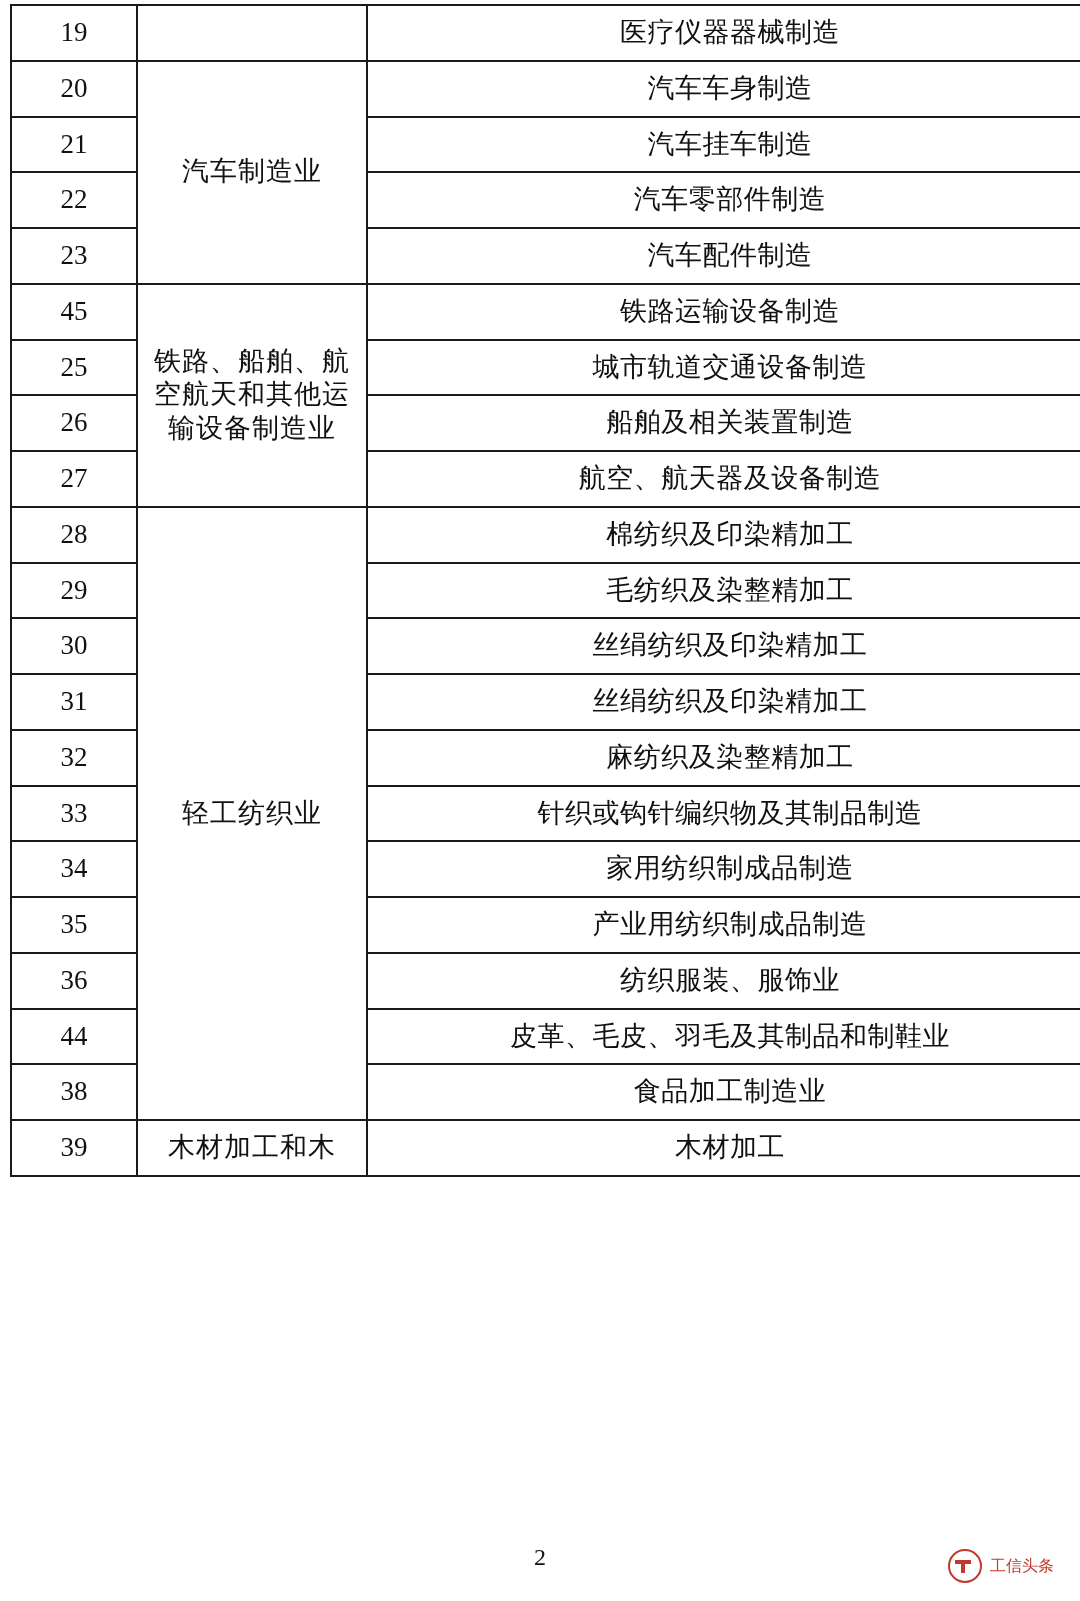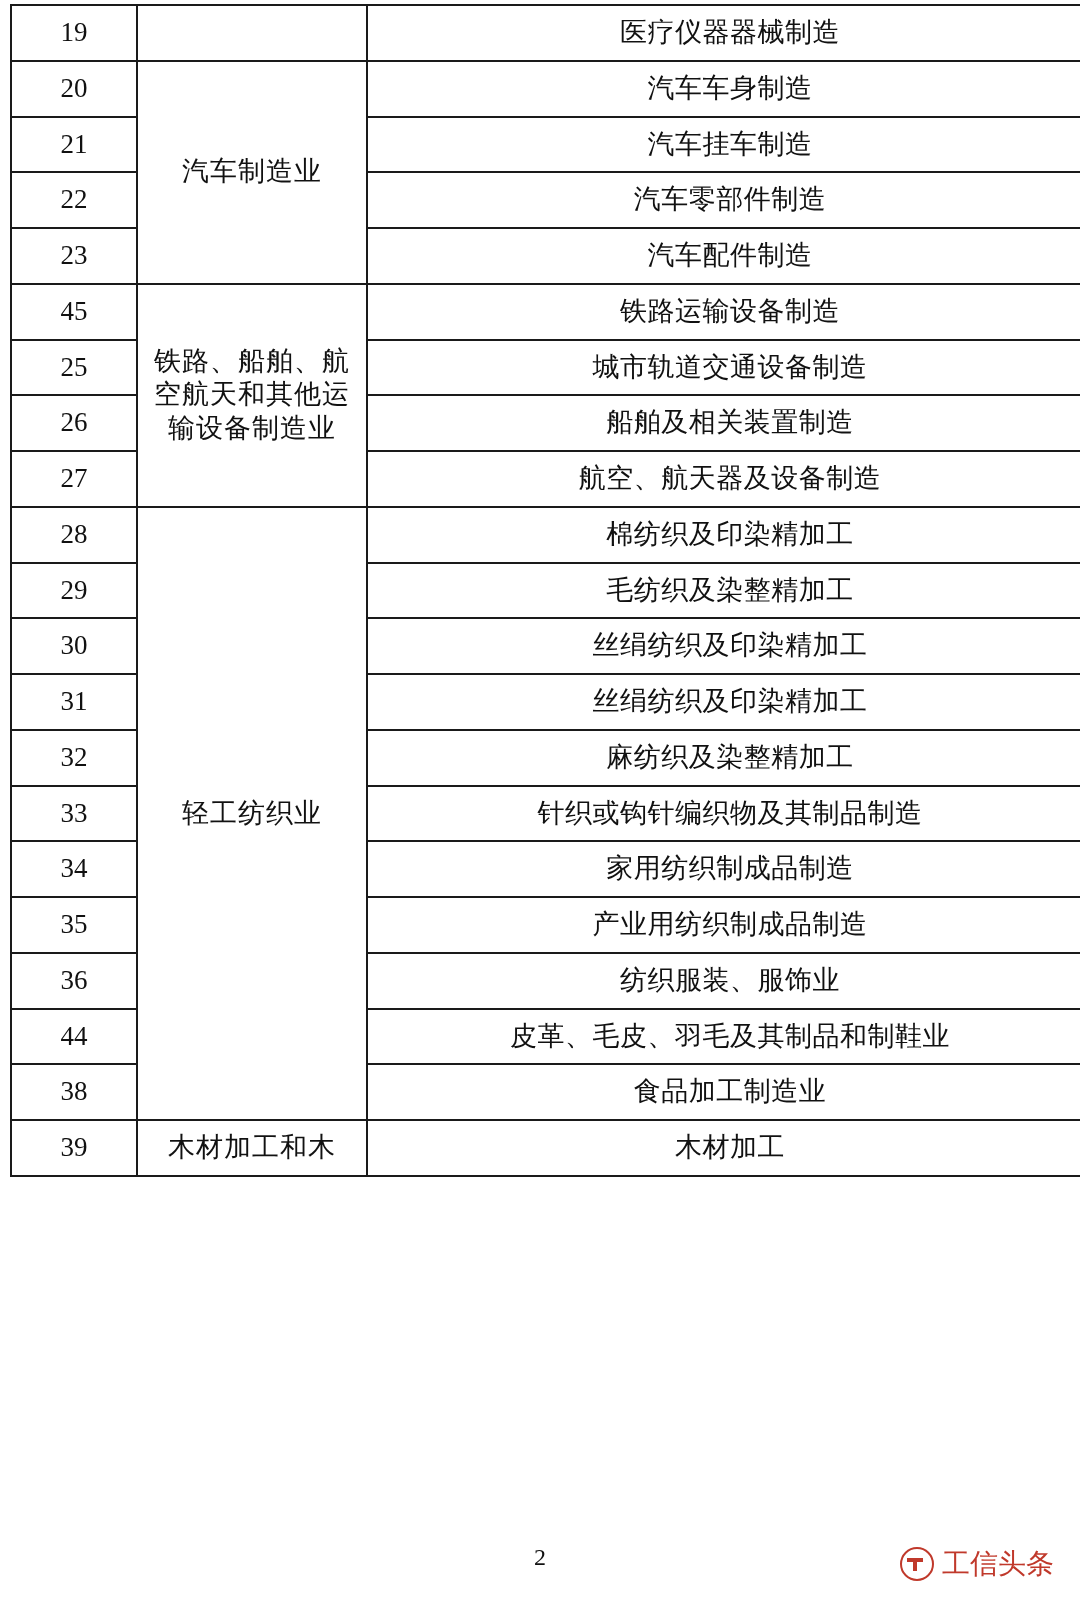--- a/index.html
+++ b/index.html
@@ -66,21 +66,21 @@
     font-family: "Liberation Serif", "DejaVu Serif", serif;
   }
   .watermark {
     position: absolute;
     right: 26px;
     bottom: 22px;
     display: flex;
     align-items: center;
     gap: 8px;
     color: #c0392b;
-    font-size: 28px;
+    font-size: 16px;
     font-family: "Liberation Sans", sans-serif;
     white-space: nowrap;
   }
   .watermark .wm-logo {
     width: 30px;
     height: 30px;
     border: 2px solid #c0392b;
     border-radius: 50%;
     position: relative;
     flex: 0 0 auto;

